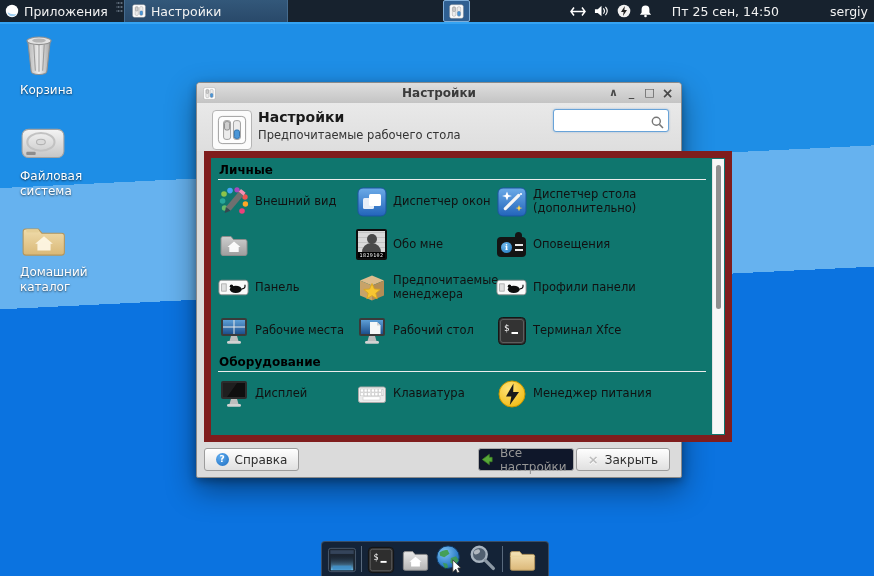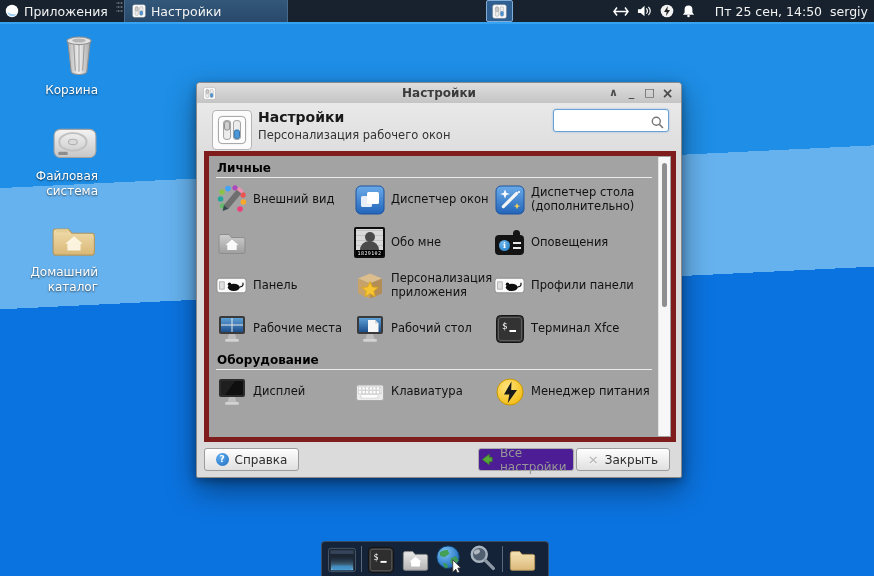--- a/index.html
+++ b/index.html
@@ -24,24 +24,24 @@
   .grip{width:7px;height:14px;margin:0 1px;
     background-image:radial-gradient(circle,#5c6a78 1px,transparent 1.2px);
     background-size:3px 4px;background-position:1px 1px;}
   #win-btn{width:148px;background:linear-gradient(#33587a,#29496a);
     border-left:1px solid #456b8e;border-right:1px solid #456b8e;}
   #tray{margin-left:auto;display:flex;align-items:center;height:22px;}
   #tray-settings{width:25px;height:20px;margin-right:4px;background:#2f5f91;
     border:1px solid #7fadd7;border-radius:2px;display:flex;align-items:center;justify-content:center;}
   #status-icons{display:flex;align-items:center;gap:8px;margin:0 9px 0 96px;}
   #clock{margin:0 8px 0 11px;white-space:nowrap;}
-  #user{margin-right:6px;white-space:nowrap;}
-
-  
-  .desk-item{position:absolute;left:2px;width:96px;text-align:right;cursor:default;}
+  #user{margin-right:6px;white-space:nowrap;margin-left:43px;}
+
+  
+  .desk-item{position:absolute;left:20px;width:96px;text-align:left;cursor:default;}
   .desk-item .dlabel{margin-top:3px;font-size:12px;line-height:15px;color:#fff;
     text-shadow:0 1px 2px rgba(0,0,0,.65);}
 
   
   #dock{position:absolute;left:321px;bottom:0;width:228px;height:35px;
     background:rgba(21,29,42,.93);border:1px solid rgba(130,160,190,.35);border-bottom:none;
     border-radius:4px 4px 0 0;display:flex;align-items:center;gap:4px;padding:0 5px;box-sizing:border-box;}
   .dock-sep{width:1px;height:26px;background:rgba(190,210,230,.4);}
   .dock-ic{width:30px;height:30px;display:flex;align-items:flex-end;justify-content:center;}
 
@@ -65,22 +65,22 @@
     border:1px solid #b5b5b5;border-radius:4px;display:flex;align-items:center;justify-content:center;}
   #header-title{position:absolute;left:61px;top:6px;font-size:14px;font-weight:bold;color:#1a1a1a;}
   #header-sub{position:absolute;left:61px;top:25px;font-size:11.5px;color:#333;}
   #search-box{position:absolute;left:356px;top:6px;width:116px;height:23px;}
   #search-input{width:100%;height:100%;box-sizing:border-box;border:1px solid #68a3d8;
     border-radius:3px;background:#fff;padding:0 18px 0 5px;font-size:12px;outline:none;
     box-shadow:0 0 2px rgba(90,150,210,.6);}
   #search-mag{position:absolute;right:5px;top:5px;}
 
   
-  #list-panel{position:absolute;left:7px;top:68px;width:472px;height:291px;background:#a3a3a3;
-    border:5px solid #7f1d1d;box-sizing:border-box;overflow:hidden;}
+  #list-panel{position:absolute;left:7px;top:68px;width:528px;height:291px;background:#0f766e;
+    border:7px solid #7f1d1d;box-sizing:border-box;overflow:hidden;}
   #list-inner{position:absolute;left:0;top:0;right:13px;bottom:0;padding:2px 2px 0 7px;}
   .sec-title{font-size:12px;font-weight:bold;color:#000;padding:3px 0 2px 1px;
     border-bottom:1px solid #ececec;margin-right:4px;height:14px;}
   .items-grid{display:grid;grid-template-columns:138px 140px 1fr;}
   .item{display:flex;align-items:center;gap:6px;height:43px;cursor:default;}
   .it-icon{width:31px;height:31px;flex-shrink:0;display:flex;align-items:center;justify-content:center;}
   .it-label{font-size:11.5px;line-height:13.5px;color:#111;}
 
   
   .ic-aboutme{width:27px;height:27px;border:2px solid #0d0d0d;border-radius:2px;position:relative;overflow:hidden;
@@ -99,21 +99,21 @@
     background:radial-gradient(circle at 35% 30%,#6fb7ec,#1d78c0);color:#fff;font-size:8px;font-weight:bold;
     text-align:center;line-height:11px;font-family:"DejaVu Serif",serif;}
   .ic-notif .n-lines{position:absolute;left:18px;top:7px;width:8px;height:2px;background:#e8e8e8;
     box-shadow:0 5px 0 #e8e8e8;}
 
   
   .btn{position:absolute;top:365px;height:23px;border:1px solid #9c9c9c;border-radius:3px;
     background:linear-gradient(#fefefe,#e0e0e0);box-shadow:inset 0 1px 0 #fff;
     display:flex;align-items:center;justify-content:center;gap:6px;font-size:12px;color:#2e2e2e;
     box-sizing:border-box;cursor:default;}
-  .btn.disabled{background:#4c1d95;border-color:#ababab;color:#969696;box-shadow:none;}
+  .btn.disabled{background:#0f172a;border-color:#ababab;color:#969696;box-shadow:none;}
   #btn-help{left:7px;width:95px;}
   #btn-all{left:281px;width:96px;}
   #btn-close{left:379px;width:94px;}
   .help-badge{width:13px;height:13px;border-radius:50%;
     background:radial-gradient(circle at 35% 30%,#62aef0,#1a6cc0);color:#fff;font-size:9px;
     font-weight:bold;text-align:center;line-height:13px;}
   .close-x{color:#bdbdbd;font-weight:bold;font-size:13px;text-shadow:0 1px 0 #fff;}
 
   
   #scroll-track{position:absolute;right:1px;top:1px;bottom:1px;width:11px;background:#f7f7f7;
@@ -275,21 +275,21 @@
       <div id="header-icon">
         <svg width="30" height="30" viewBox="0 0 32 32">
             <rect x="1.5" y="1.5" width="29" height="29" rx="4" fill="#fdfdfd" stroke="#9a9a9a"></rect>
             <rect x="7" y="6" width="7.5" height="20" rx="2.5" fill="#ececec" stroke="#9a9a9a"></rect>
             <rect x="17.5" y="6" width="7.5" height="20" rx="2.5" fill="#ececec" stroke="#9a9a9a"></rect>
             <rect x="8" y="7" width="5.5" height="9" rx="2" fill="#cfcfcf" stroke="#8a8a8a"></rect>
             <rect x="18.5" y="16" width="5.5" height="9" rx="2" fill="#4b97d8" stroke="#2f6ea8"></rect>
           </svg>
       </div>
       <div id="header-title">Настройки</div>
-      <div id="header-sub">Персонализация рабочего окон</div>
+      <div id="header-sub">Предпочитаемые рабочего стола</div>
       <div id="search-box">
         <input id="search-input" value="" style="">
         <span id="search-mag">
           <svg width="13" height="13" viewBox="0 0 13 13">
               <circle cx="5.3" cy="5.3" r="4" fill="none" stroke="#767676" stroke-width="1.4"></circle>
               <line x1="8.4" y1="8.4" x2="12" y2="12" stroke="#767676" stroke-width="1.5"></line>
             </svg>
         </span>
       </div>
     </div>
@@ -408,21 +408,21 @@
 
           <div class="item">
             <span class="it-icon">
               <svg width="30" height="30" viewBox="0 0 30 30">
                   <polygon points="15,2.5 27,7.5 15,12.5 3,7.5" fill="#dcbd8d"></polygon>
                   <polygon points="3,7.5 15,12.5 15,27.5 3,22.5" fill="#c8a369"></polygon>
                   <polygon points="27,7.5 15,12.5 15,27.5 27,22.5" fill="#b38d55"></polygon>
                   <polygon points="15,10.5 17.4,16 23.2,16.4 18.8,20.2 20.2,25.8 15,22.6 9.8,25.8 11.2,20.2 6.8,16.4 12.6,16" fill="#f7c531" stroke="#d9a41a" stroke-width=".8"></polygon>
                 </svg>
             </span>
-            <span class="it-label">Персонализация приложения</span>
+            <span class="it-label">Предпочитаемые менеджера</span>
           </div>
 
           <div class="item">
             <span class="it-icon">
               <svg width="31" height="17" viewBox="0 0 34 18">
                   <rect x="1" y="1" width="32" height="16" rx="3" fill="#fafafa" stroke="#8c8c8c"></rect>
                   <rect x="4" y="5" width="5" height="8" fill="#e0e0e0" stroke="#a0a0a0" stroke-width=".8"></rect>
                   <ellipse cx="19.5" cy="11" rx="6.5" ry="4" fill="#0d0d0d"></ellipse>
                   <circle cx="14.8" cy="7.6" r="1.9" fill="#0d0d0d"></circle>
                   <path d="M26 10.5 q4.2 0.3 3.6 -4.5" stroke="#0d0d0d" stroke-width="1.3" fill="none"></path>

